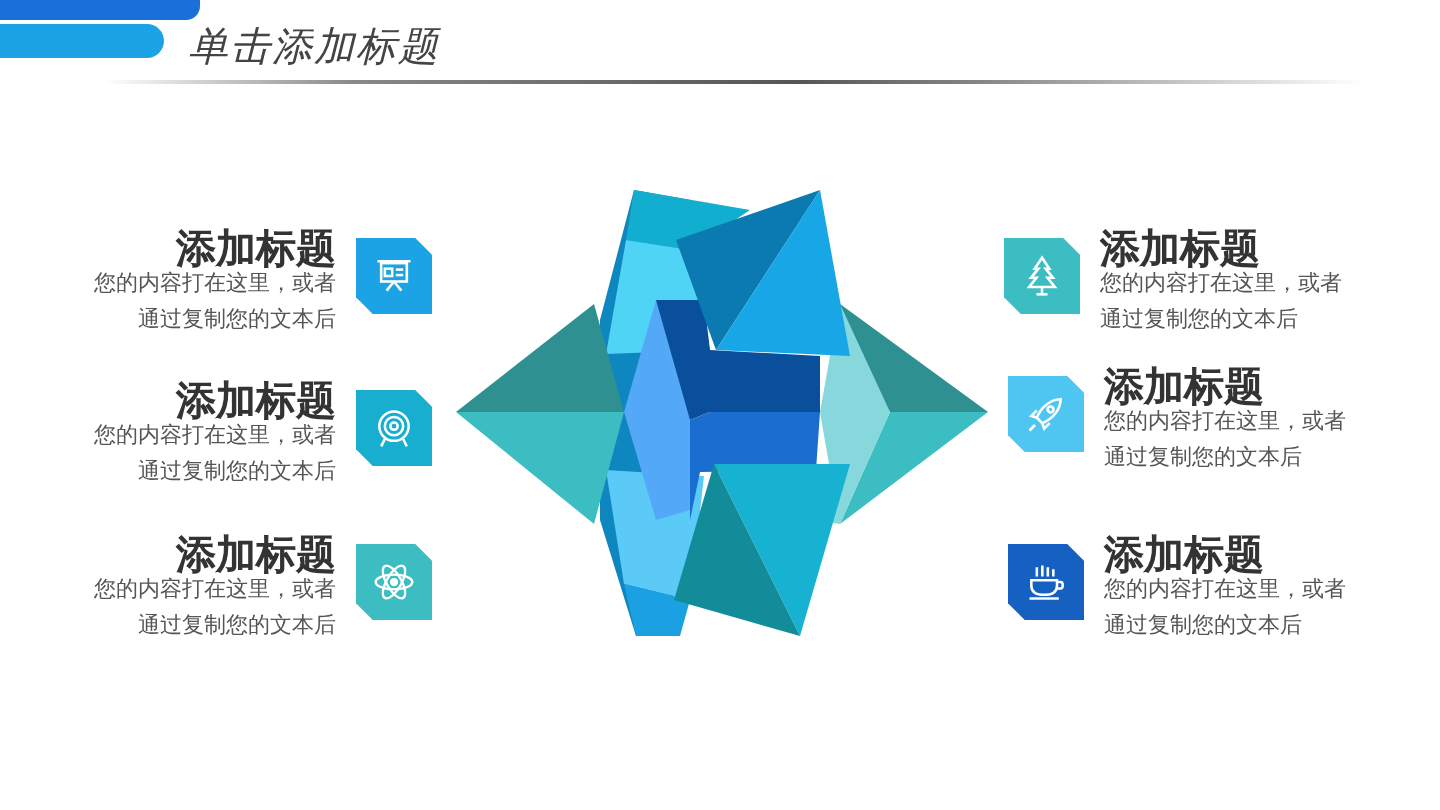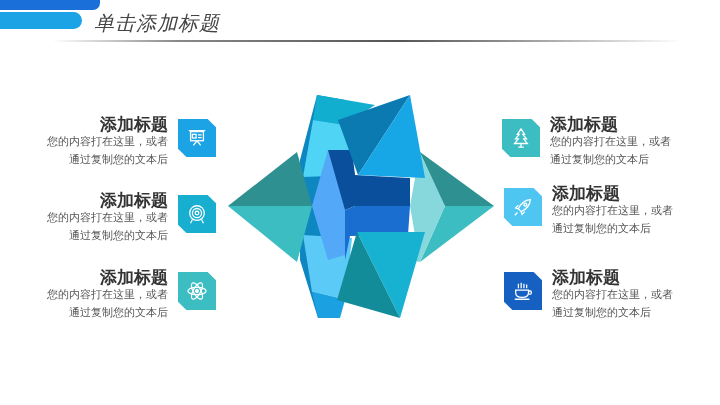--- a/index.html
+++ b/index.html
@@ -7,21 +7,21 @@
   body { position: relative; font-family: "DejaVu Sans", "Liberation Sans", sans-serif; color: #333; }
 
   .bar-top { position: absolute; left: 0; top: 0; width: 100px; height: 10px; background: #1a6fd8; border-radius: 0 0 7px 0; }
   .bar-mid { position: absolute; left: 0; top: 12px; width: 82px; height: 17px; background: #1ba3e6; border-radius: 0 9px 9px 0; }
   .title { position: absolute; left: 94px; top: 10px; font-size: 20px; color: #444; font-style: italic; letter-spacing: 1px; }
   .title-line { position: absolute; left: 52px; top: 40px; width: 630px; height: 2px;
     background: linear-gradient(to right, rgba(120,120,120,0) 0%, #888 20%, #555 55%, #888 70%, rgba(200,200,200,0) 100%); }
 
   .item { position: absolute; width: 200px; }
   .item .txt { position: absolute; top: 0; }
-  .item .h { font-size: 17px; font-weight: bold; color: #333; line-height: 18px; }
+  .item .h { font-size: 20px; font-weight: bold; color: #333; line-height: 18px; }
   .item .p { font-size: 11px; color: #555; line-height: 18px; }
   .left .txt { right: 52px; text-align: right; width: 150px; }
   .right .txt { left: 56px; text-align: left; width: 150px; }
 
   .icon-box { position: absolute; width: 38px; height: 38px; top: 4px;
     clip-path: polygon(0 0, 78% 0, 100% 22%, 100% 100%, 22% 100%, 0 78%); display:flex; align-items:center; justify-content:center; }
   .left .icon-box { right: 4px; }
   .right .icon-box { left: 8px; }
   .icon-box svg { width: 22px; height: 22px; }
 

